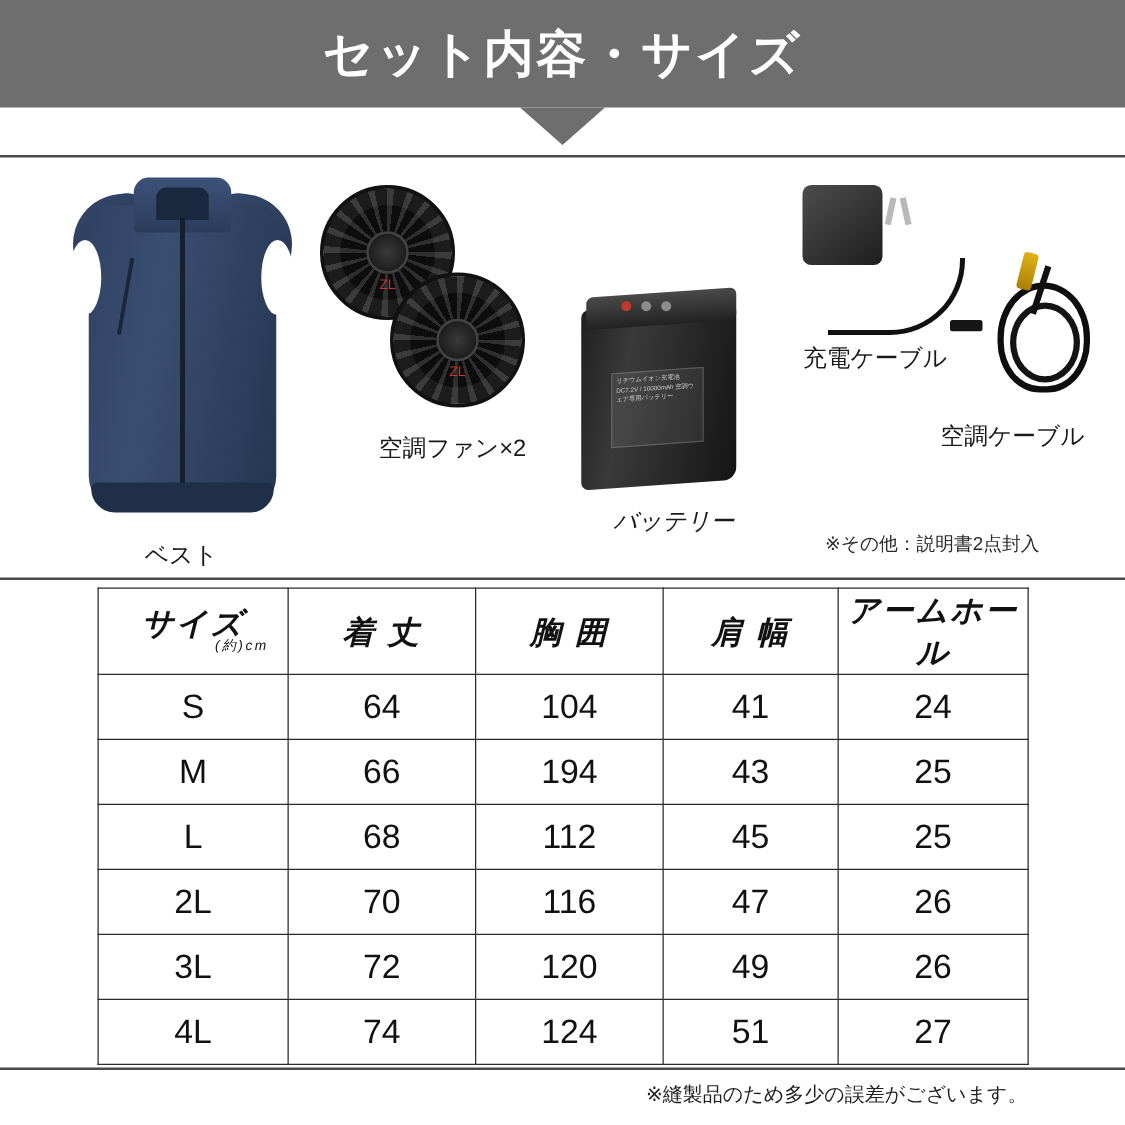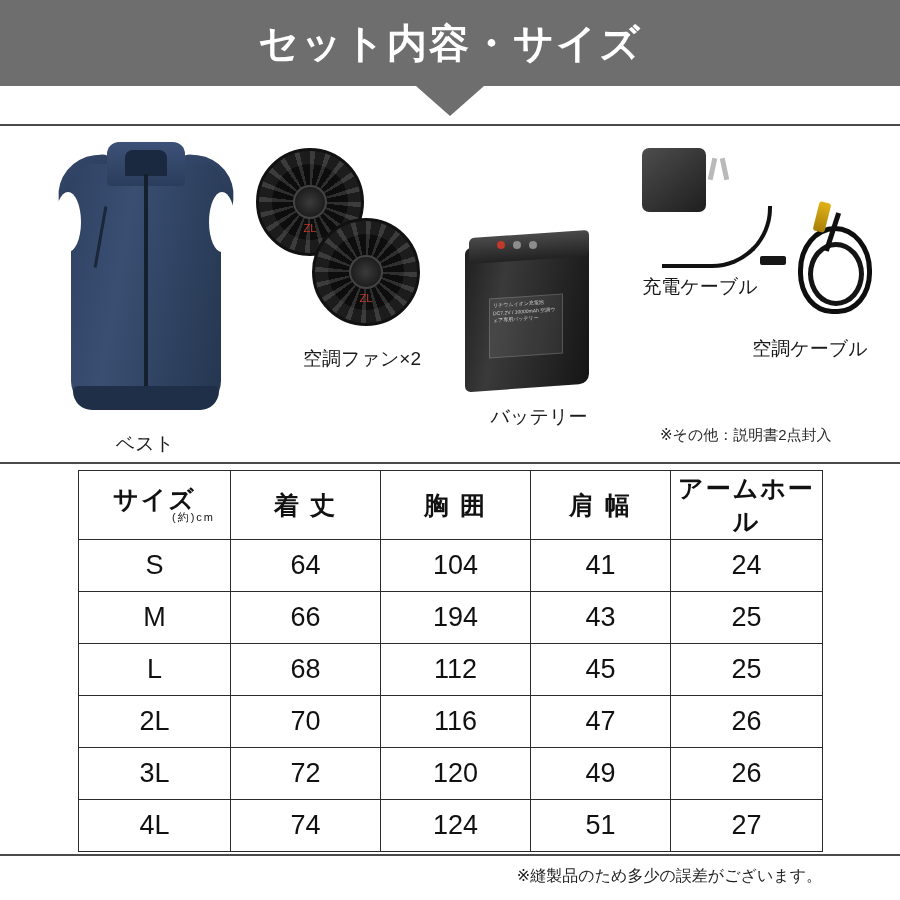--- a/index.html
+++ b/index.html
@@ -277,20 +277,21 @@
     font-size: 27px;
     color: #111;
     height: 52px;
     font-weight: normal;
   }
   table.size-table thead th {
     font-weight: bold;
     font-size: 25px;
     height: 66px;
     letter-spacing: 2px;
+    font-style: italic;
   }
   table.size-table col.c0 { width: 152px; }
   table.size-table col.c1 { width: 150px; }
   table.size-table col.c2 { width: 150px; }
   table.size-table col.c3 { width: 140px; }
   table.size-table col.c4 { width: 152px; }
   .th-size-inner {
     display: flex; flex-direction: column; align-items: center; line-height: 1.05;
   }
   .th-size-sub {
@@ -347,21 +348,21 @@
 
     <div class="item battery-wrap">
       <div class="battery-body"></div>
       <div class="battery-top"></div>
       <div class="battery-led a"></div>
       <div class="battery-led b"></div>
       <div class="battery-led c"></div>
       <div class="battery-label">リチウムイオン充電池
 DC7.2V / 10000mAh
 空調ウェア専用バッテリー</div>
-      <div class="item-label" style="left:84px; top:178px;">バッテリー</div>
+      <div class="item-label" style="left:84px; top:178px;font-style:italic;">バッテリー</div>
     </div>
 
     <div class="item fancable-wrap">
       <div class="fc-loop"></div>
       <div class="fc-loop2"></div>
       <div class="fc-tail"></div>
       <div class="fc-conn"></div>
       <div class="item-label" style="left:20px; top:140px;">空調ケーブル</div>
     </div>
 

